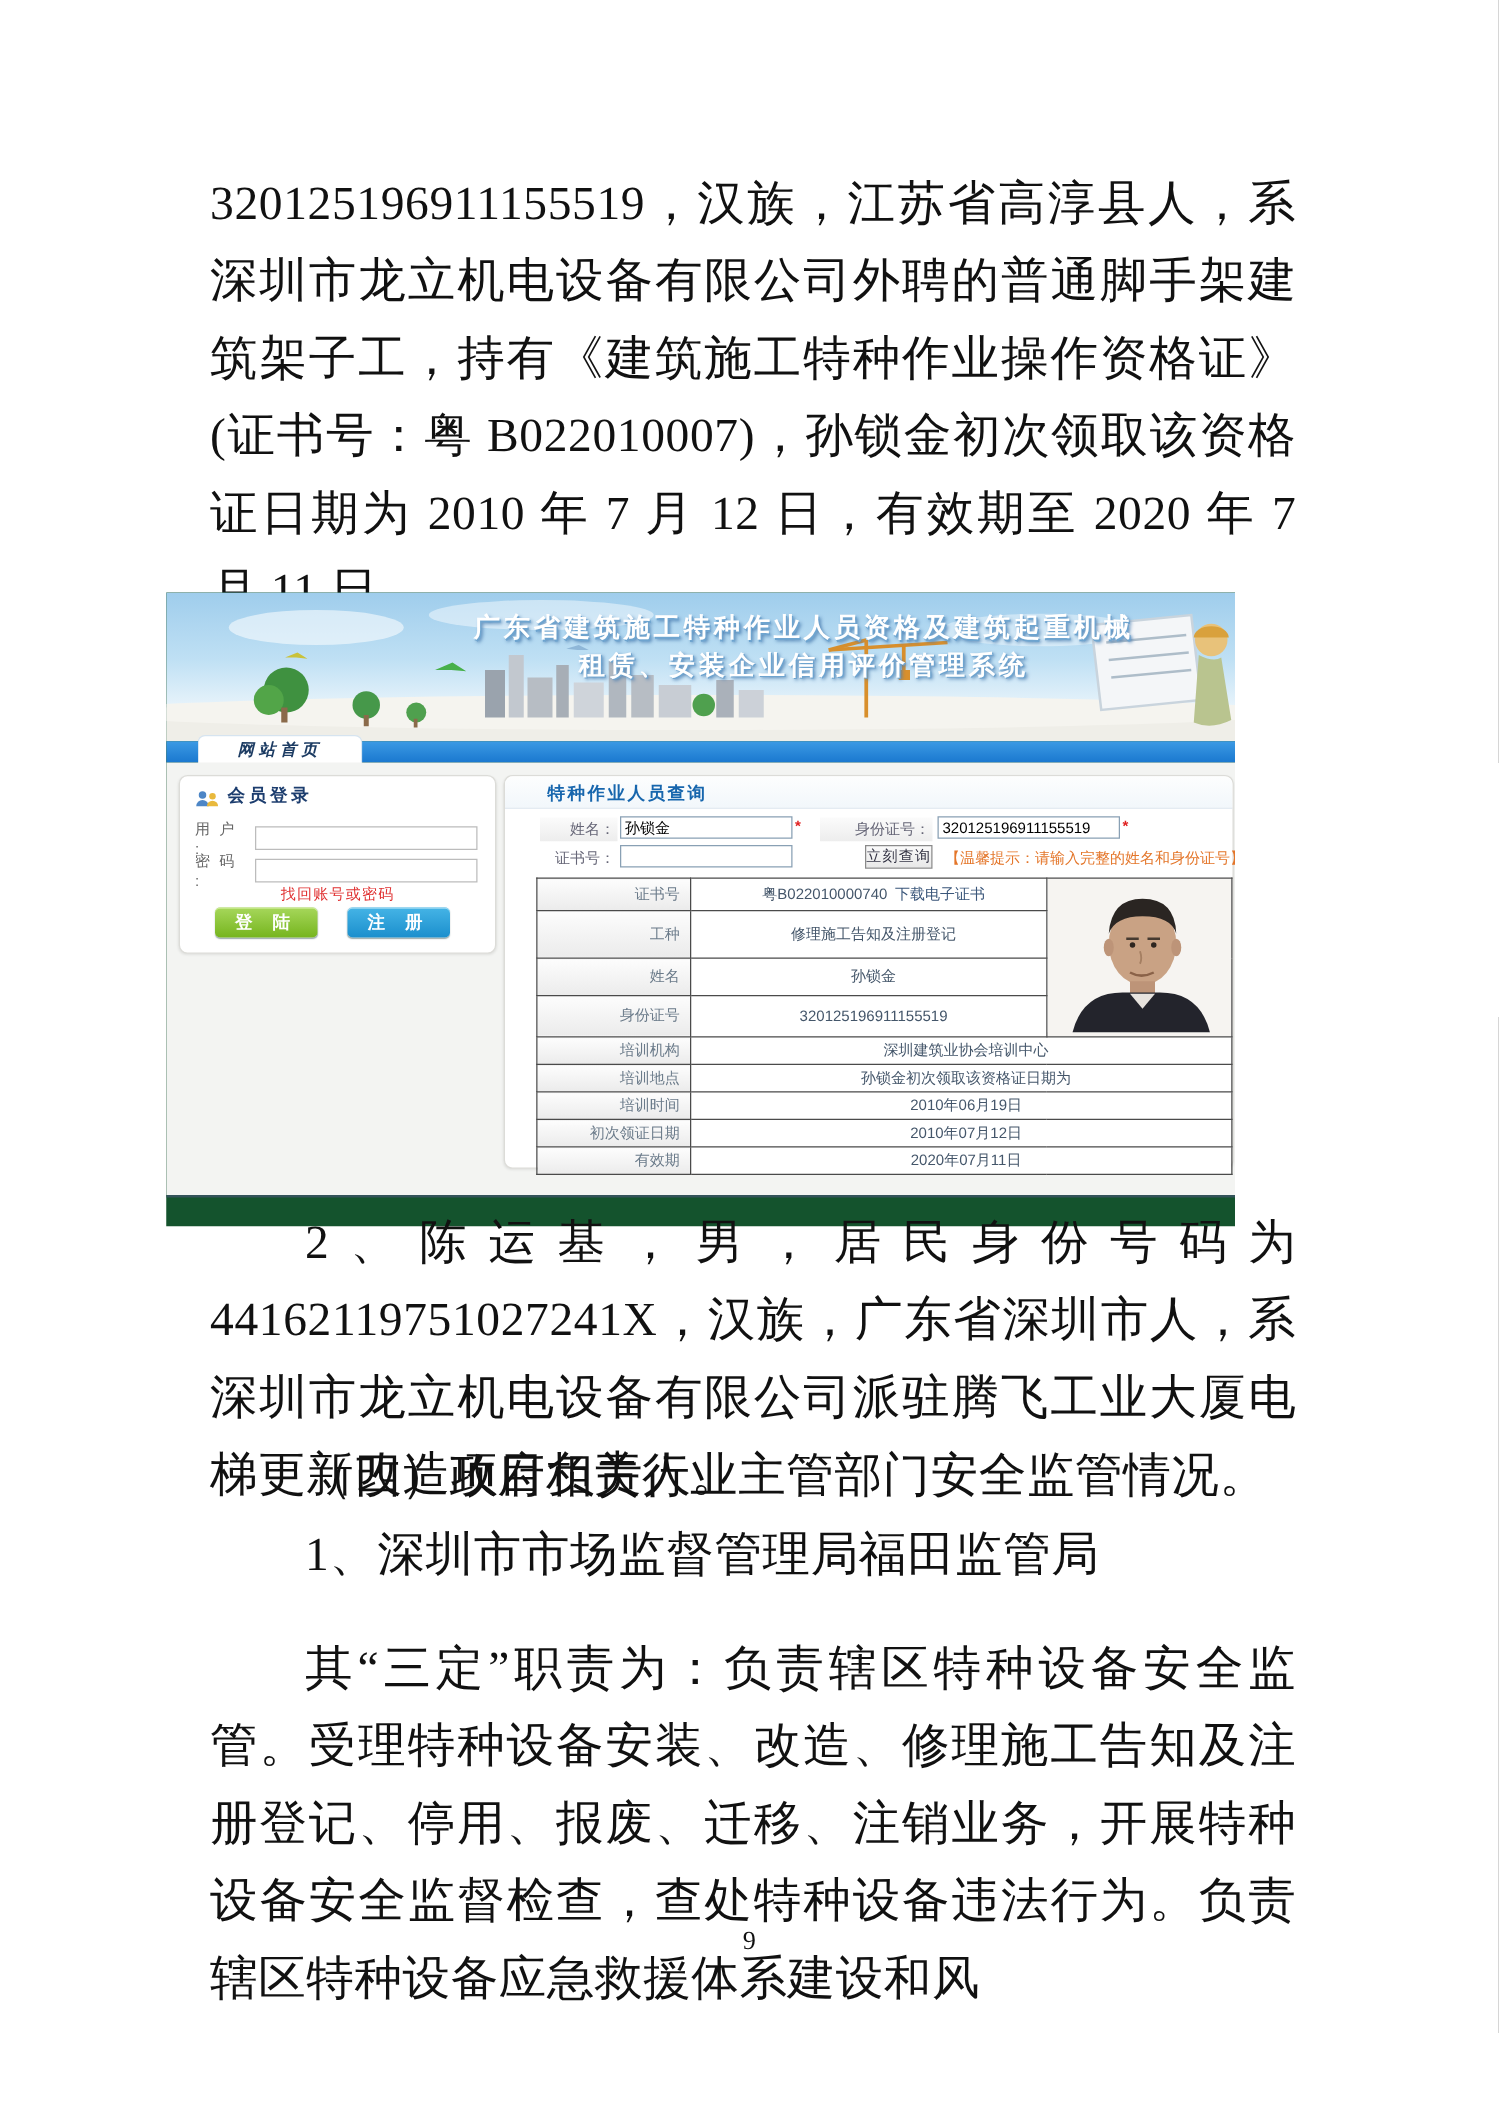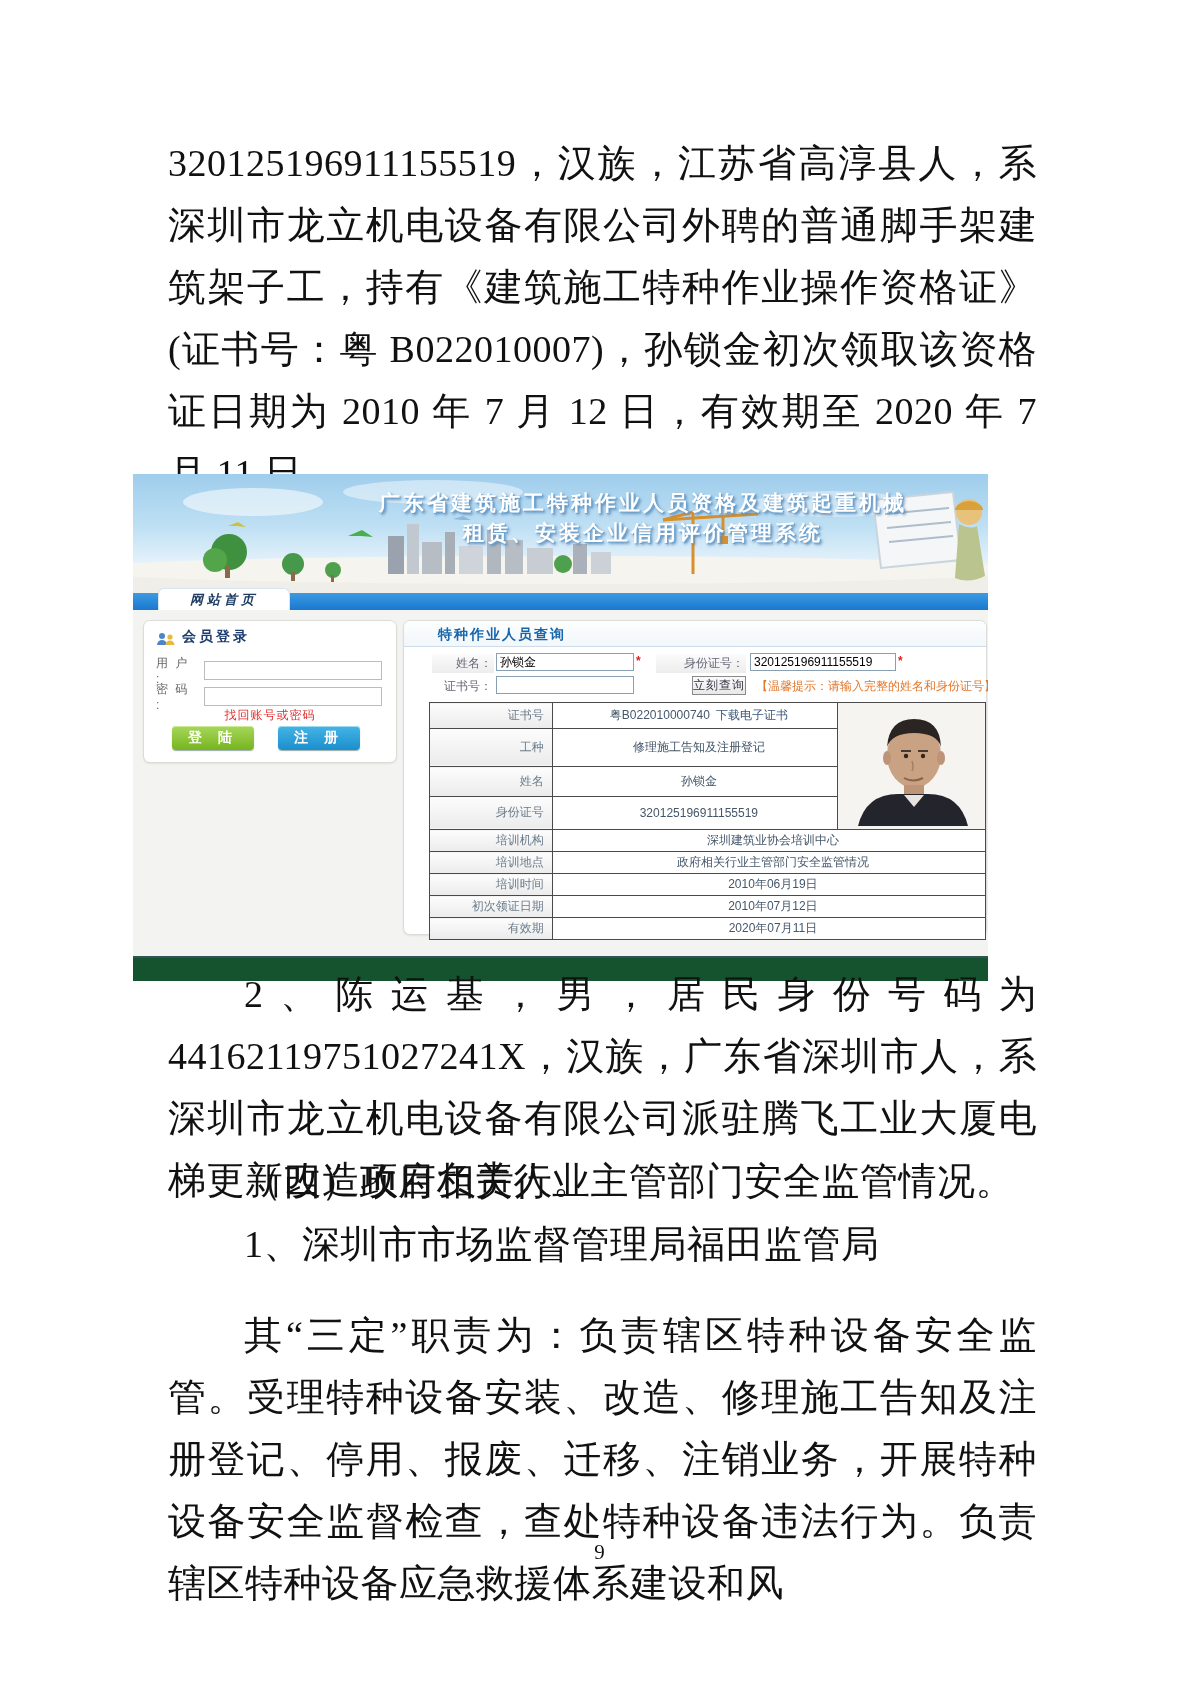--- a/index.html
+++ b/index.html
@@ -246,21 +246,21 @@
           <tr style="height:31px;">
             <td class="lbl">身份证号</td>
             <td class="val">320125196911155519</td>
           </tr>
           <tr style="height:22px;">
             <td class="lbl">培训机构</td>
             <td class="val wide" colspan="2">深圳建筑业协会培训中心</td>
           </tr>
           <tr style="height:22px;">
             <td class="lbl">培训地点</td>
-            <td class="val wide" colspan="2">政府相关行业主管部门安全监管情况</td>
+            <td class="val wide" colspan="2">孙锁金初次领取该资格证日期为</td>
           </tr>
           <tr style="height:21px;">
             <td class="lbl">培训时间</td>
             <td class="val wide" colspan="2">2010年06月19日</td>
           </tr>
           <tr style="height:22px;">
             <td class="lbl">初次领证日期</td>
             <td class="val wide" colspan="2">2010年07月12日</td>
           </tr>
           <tr style="height:22px;">

